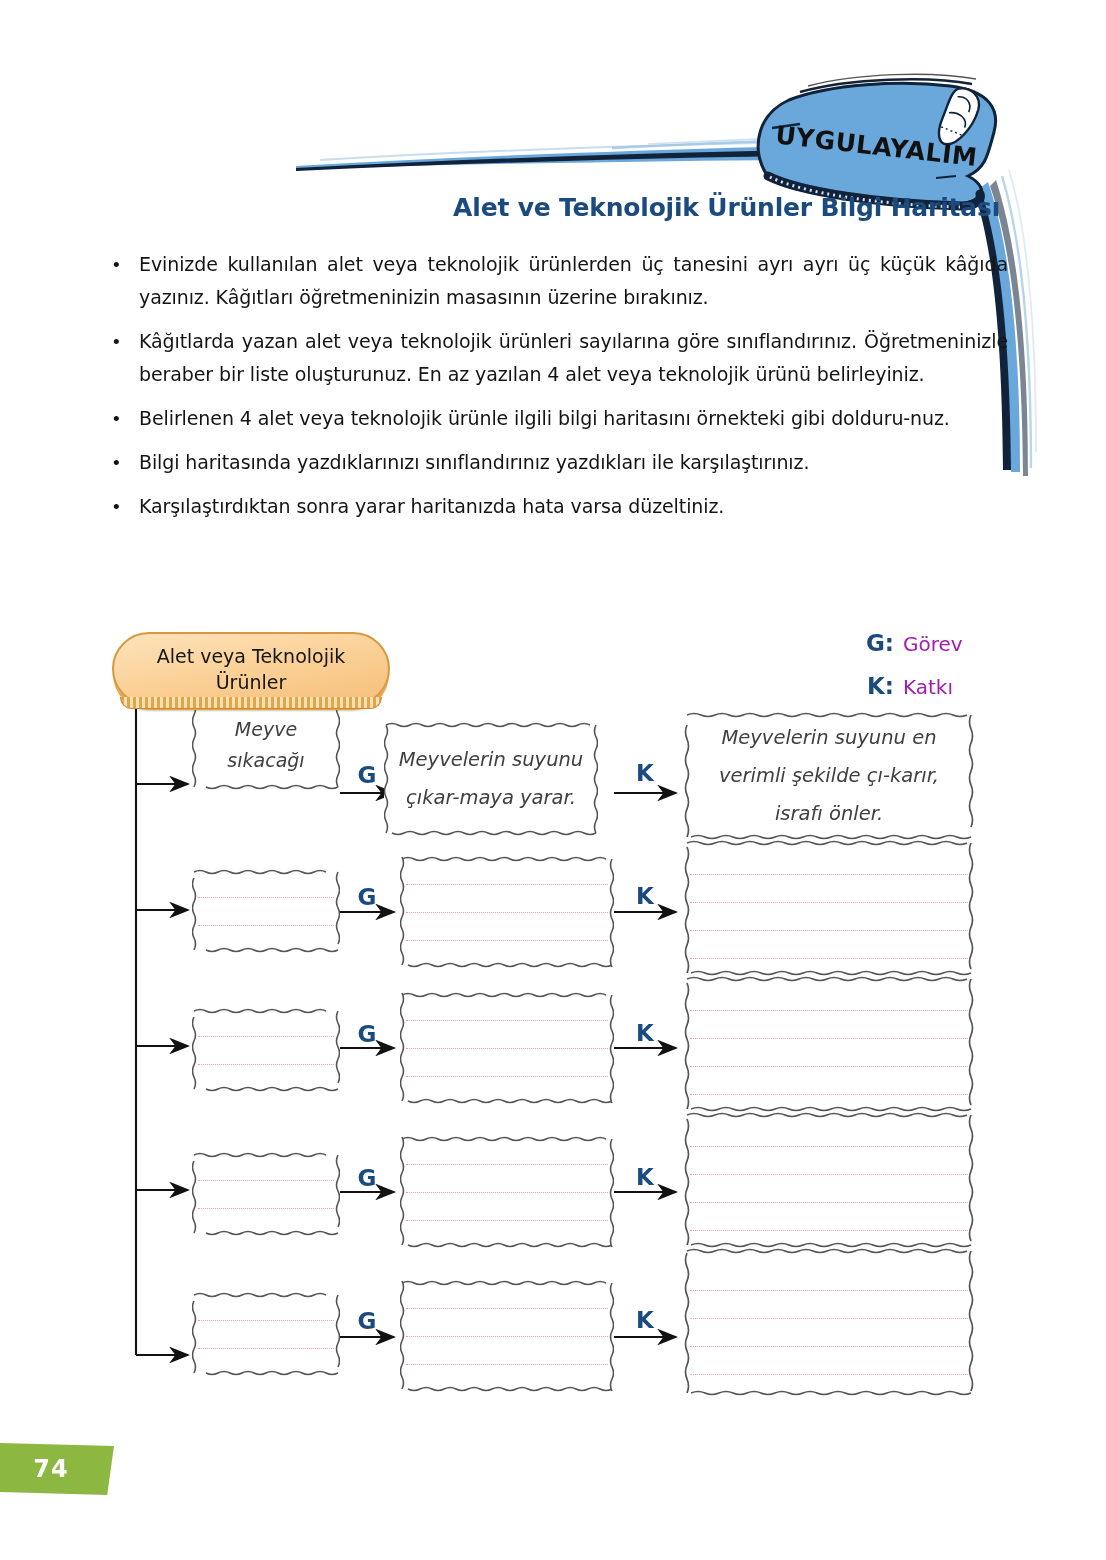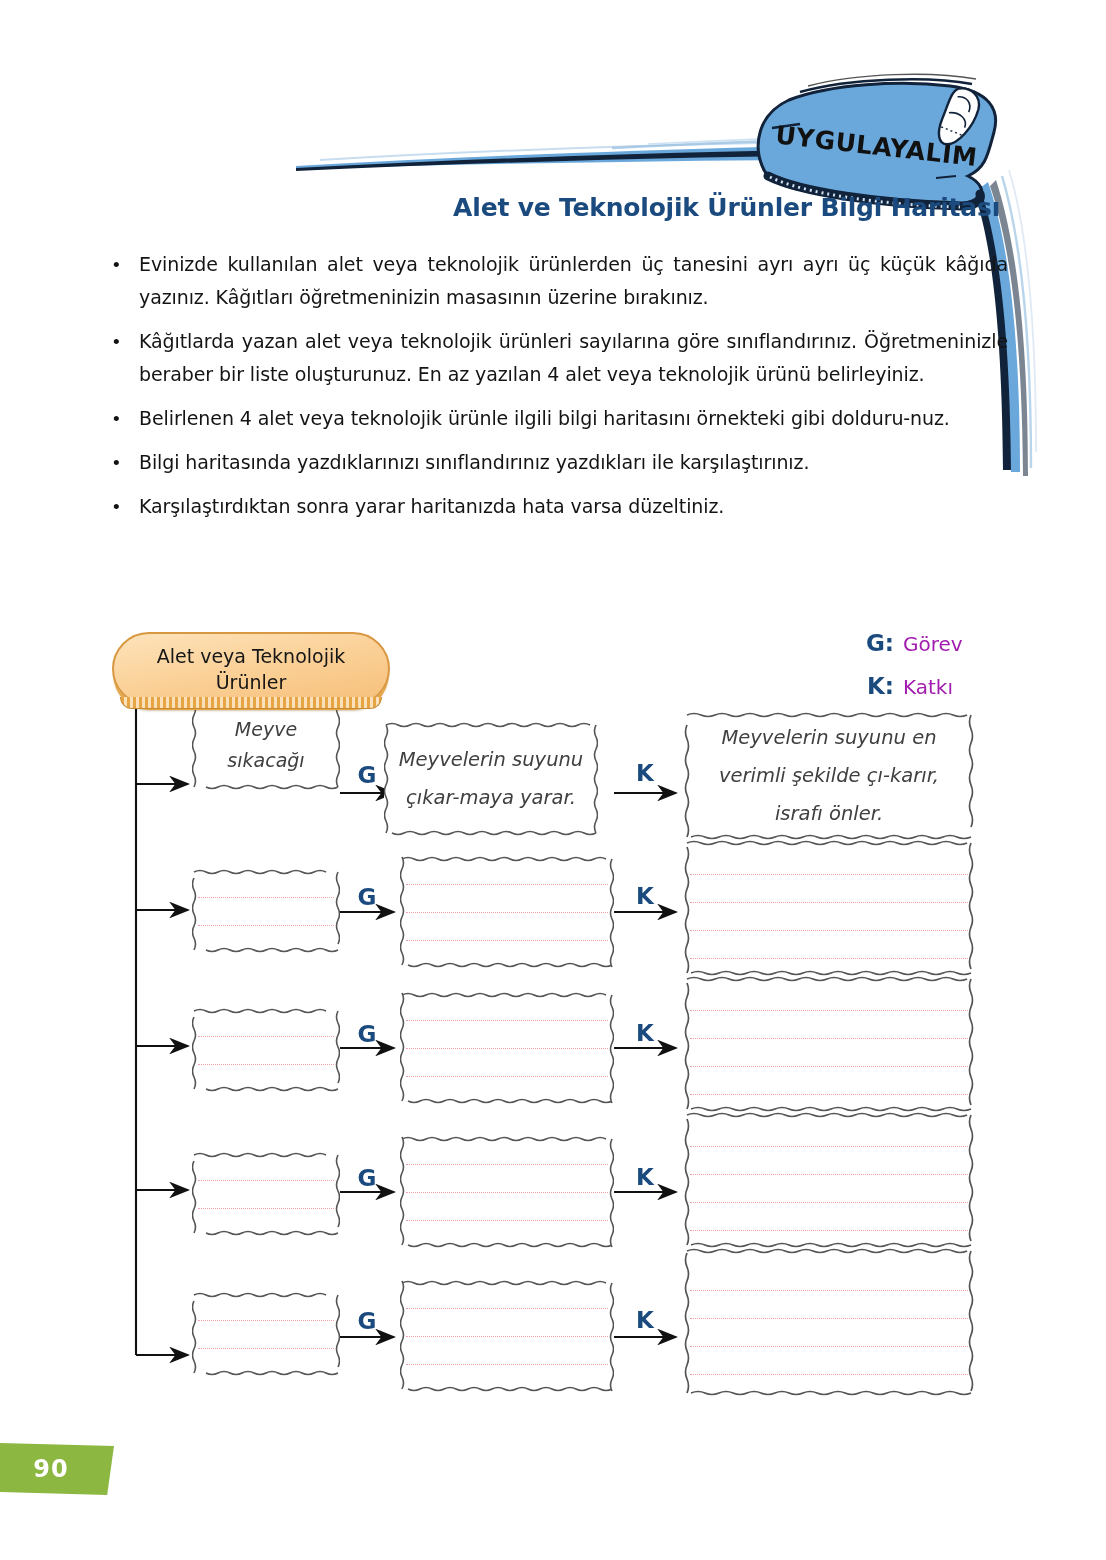--- a/index.html
+++ b/index.html
@@ -581,13 +581,13 @@
 <div class="conn-label" style="left:348px;top:1165px;width:38px;">G</div>
 <div class="conn-label" style="left:348px;top:1308px;width:38px;">G</div>
 
 <div class="conn-label" style="left:626px;top:760px;width:38px;">K</div>
 <div class="conn-label" style="left:626px;top:883px;width:38px;">K</div>
 <div class="conn-label" style="left:626px;top:1020px;width:38px;">K</div>
 <div class="conn-label" style="left:626px;top:1164px;width:38px;">K</div>
 <div class="conn-label" style="left:626px;top:1307px;width:38px;">K</div>
 
 <div id="page-num-shape"></div>
-<div id="page-num">90</div>
+<div id="page-num">74</div>
 
 </body></html>

